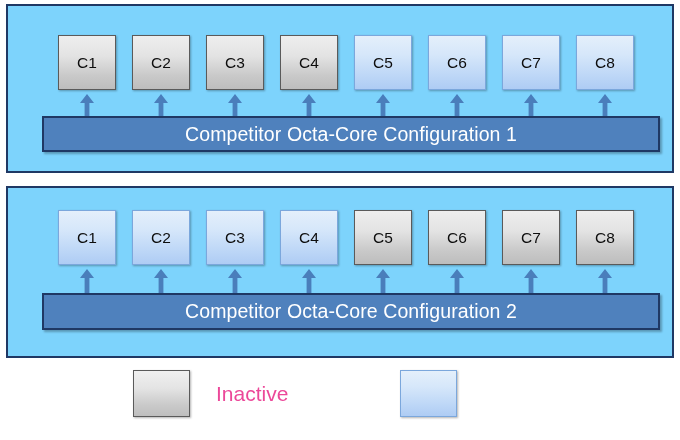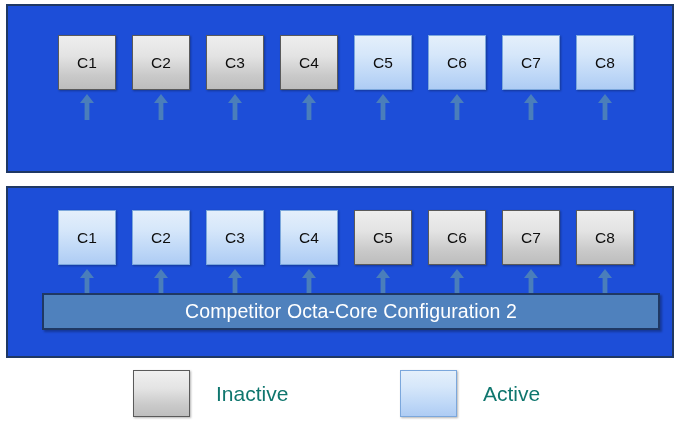--- a/index.html
+++ b/index.html
@@ -21,21 +21,21 @@
     inset: 0;
     width: 680px;
     height: 440px;
   }
 
   
   .panel {
     position: absolute;
     box-sizing: border-box;
     border: 2px solid #1f3864;
-    background: #1d4ed8;
+    background: #7dd3fc;
   }
   #panel-1 { left: 6px;  top: 4px;   width: 668px; height: 169px; }
   #panel-2 { left: 6px;  top: 186px; width: 668px; height: 172px; }
 
   
   .core-row {
     position: absolute;
     left: 0;
     top: 0;
     width: 100%;
@@ -112,21 +112,21 @@
     border: 1.4px solid #5a5a5a;
     background: linear-gradient(to bottom, #f0f0f0 0%, #e4e4e4 38%, #cacaca 75%, #bebebe 100%);
   }
   .legend-swatch.active {
     border: 1.4px solid #7ba7dc;
     background: linear-gradient(to bottom, #e4effb 0%, #d6e7fa 35%, #bfd8f7 72%, #aeccf4 100%);
   }
   .legend-label {
     margin-left: 26px;
     font-size: 21px;
-    color: #0f766e;
+    color: #ec4899;
     white-space: nowrap;
   }
   #legend-inactive { left: 133px; top: 8px; }
   #legend-active   { left: 400px; top: 8px; }
 </style>
 </head>
 <body>
 
 <div class="stage">
 
@@ -190,20 +190,23 @@
         </div>
         <div class="core-box active" style="left: 568px; top: 29px;">
           <span>C8</span>
         </div>
         <div class="arrow" style="left: 589px; top: 88px;">
           <svg width="16" height="26" viewBox="0 0 16 26" xmlns="http://www.w3.org/2000/svg">
             <path d="M8 0 L15 9 L10.4 9 L10.4 26 L5.6 26 L5.6 9 L1 9 Z" fill="#4a7ebb"></path>
           </svg>
         </div>
       </div>
+    <div class="config-bar" id="bar-1" style="left: 34px; top: 110px; width: 618px; height: 36px;">
+      <span class="config-bar-label">Competitor Octa-Core Configuration 1</span>
+    </div>
   </div>
 
   <div class="panel" id="panel-2">
     <div class="core-row">
         <div class="core-box active" style="left: 50px; top: 22px;">
           <span>C1</span>
         </div>
         <div class="arrow" style="left: 71px; top: 81px;">
           <svg width="16" height="26" viewBox="0 0 16 26" xmlns="http://www.w3.org/2000/svg">
             <path d="M8 0 L15 9 L10.4 9 L10.4 26 L5.6 26 L5.6 9 L1 9 Z" fill="#4a7ebb"></path>
@@ -271,17 +274,16 @@
     </div>
   </div>
 
   <div class="legend">
     <div class="legend-item" id="legend-inactive">
       <div class="legend-swatch inactive"></div>
       <div class="legend-label">Inactive</div>
     </div>
     <div class="legend-item" id="legend-active">
       <div class="legend-swatch active"></div>
-      <div class="legend-label">Active</div>
     </div>
   </div>
 
 </div>
 
 </body></html>

